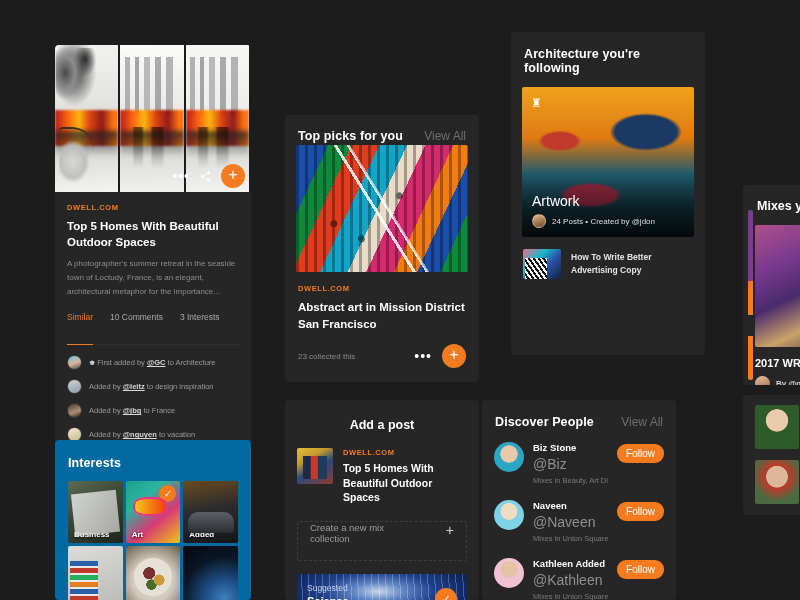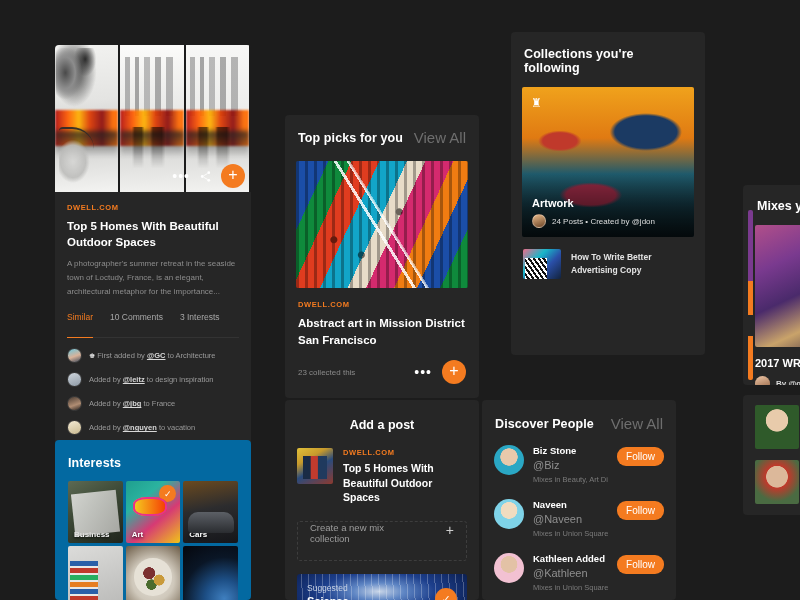--- a/index.html
+++ b/index.html
@@ -8,21 +8,21 @@
     background: #1c1c1c;
     font-family: "Liberation Sans", sans-serif;
     overflow: hidden;
   }
   .stage { position: relative; width: 800px; height: 600px; }
 
   
   .card { background: #262626; border-radius: 4px; overflow: hidden; }
 
   .panel-title { color: #ffffff; font-size: 12.5px; font-weight: bold; letter-spacing: .1px; }
-  .view-all { color: #6e6e6e; font-size: 15px; }
+  .view-all { color: #6e6e6e; font-size: 12px; }
 
   
   #hero-card { position: absolute; left: 55px; top: 45px; width: 196px; }
   .hero-img { position: relative; height: 147px; display: flex; }
   .hero-pane { flex: 1; position: relative; overflow: hidden; border-right: 2px solid #1c1c1c; }
   .hero-pane:last-child { border-right: none; }
   .p1 { background:
       radial-gradient(ellipse 60% 40% at 30% 18%, #2e2e2e 0%, rgba(46,46,46,0) 60%),
       linear-gradient(176deg, #f2f2f0 0%, #e4e4e2 38%, #cfcfcd 62%, #f4f4f2 100%); }
   .p2 { background: linear-gradient(178deg,#fbfbfa 0%,#e9e9e7 45%,#d8d8d6 70%,#f1f1ef 100%); }
@@ -54,21 +54,21 @@
   .hero-actions { position:absolute; right:6px; bottom:4px; display:flex; align-items:center; gap:9px; }
   .dots-ic { color:#fff; font-size: 14px; letter-spacing:1px; line-height:10px; }
   .plus-fab { width:24px; height:24px; border-radius:50%; background:#f47b20;
     color:#fff; font-size:16px; display:flex; align-items:center; justify-content:center;
     line-height:0; padding-bottom:2px; }
   .hero-body { padding: 11px 12px 13px; }
   .src { color:#f47b20; font-size:7.5px; font-weight:bold; letter-spacing:.6px; }
   .hero-h { color:#fff; font-size:11.5px; font-weight:bold; line-height:1.4; margin-top:6px; }
   .hero-p { color:#8c8c8c; font-size:8px; line-height:1.75; margin-top:7px; }
   .tabs { display:flex; gap:17px; margin-top:13px; font-size:8.5px; }
-  .tab { color:#a8a8a8; padding-bottom:15px; }
+  .tab { color:#a8a8a8; padding-bottom:22px; }
   .tab.active { color:#f47b20; border-bottom:1.5px solid #f47b20; }
   .rule { height:1px; background:#333; margin-top:-1px; }
   .act-list { margin-top:10px; display:flex; flex-direction:column; gap:9px; }
   .act { display:flex; align-items:center; gap:7px; }
   .av { width:15px; height:15px; border-radius:50%; flex:none; border:1px solid #3a3a3a; }
   .av.a{background:linear-gradient(160deg,#6ec7dd,#d9b39a 55%,#3e4a5a);}
   .av.b{background:linear-gradient(160deg,#cfd6dd,#8e9aa6);}
   .av.c{background:linear-gradient(160deg,#f3ead4,#c9b98f);}
   .av.d{background:linear-gradient(160deg,#4a3c33,#b08d73 60%,#2a2320);}
   .act-t { color:#9a9a9a; font-size:7.5px; }
@@ -98,21 +98,21 @@
   .i-food:after{content:'';position:absolute;inset:20% 16%;border-radius:50%;
     background: radial-gradient(circle at 40% 40%, #7b3030 0 18%, rgba(0,0,0,0) 19%),
                 radial-gradient(circle at 66% 58%, #c99a3a 0 16%, rgba(0,0,0,0) 17%),
                 radial-gradient(circle at 46% 70%, #4a6b2e 0 15%, rgba(0,0,0,0) 16%), #e6e1d6;}
   .i-space{ background: radial-gradient(circle at 75% 85%, #3f7fbf 0%, #1d4f86 28%, #0a1626 62%, #05070d 100%); }
   .check-badge { position:absolute; right:4px; top:4px; width:17px; height:17px; border-radius:50%;
     background:#f47b20; color:#fff; font-size:9px; display:flex; align-items:center; justify-content:center; }
 
   
   #toppicks-card { position:absolute; left:285px; top:115px; width:194px; }
-  .tp-head { display:flex; justify-content:space-between; align-items:center; padding:14px 13px 15px; }
+  .tp-head { display:flex; justify-content:space-between; align-items:center; padding:14px 13px 2px; }
   .tp-img { height:127px; margin:0 11px; border-radius:2px; overflow:hidden; position:relative;
     background:
       linear-gradient(115deg, #1b4ea8 0 14%, #0f8a3c 14% 24%, #e03c1f 24% 36%, #12a5c8 36% 48%,
                       #e8dcc8 48% 56%, #d42a6e 56% 68%, #f07c12 68% 78%, #1b4ea8 78% 88%, #0f8a3c 88% 100%);}
   .tp-img:before{content:'';position:absolute;inset:0;
     background:
       repeating-linear-gradient(90deg, rgba(0,0,0,.55) 0 3px, rgba(0,0,0,0) 3px 9px),
       radial-gradient(circle at 22% 62%, #000 0 3px, rgba(0,0,0,0) 4px),
       radial-gradient(circle at 38% 74%, #000 0 3px, rgba(0,0,0,0) 4px),
       radial-gradient(circle at 60% 40%, #000 0 3px, rgba(0,0,0,0) 4px);
@@ -155,21 +155,21 @@
   .col-head { padding: 15px 13px 12px; }
   .col-img { position:relative; height:150px; margin: 0 11px; border-radius:2px; overflow:hidden;
     background: linear-gradient(180deg,#f0a21c 0%,#e07a12 34%, #1f5a6b 58%, #13343f 80%, #0d2128 100%); }
   .col-img:before{content:'';position:absolute;inset:0;
     background: radial-gradient(ellipse 30% 18% at 72% 30%, #1b3a63 0 60%, rgba(0,0,0,0) 70%),
                 radial-gradient(ellipse 18% 10% at 22% 36%, #c0392b 0 55%, rgba(0,0,0,0) 70%),
                 radial-gradient(ellipse 26% 12% at 40% 72%, #8e2740 0 55%, rgba(0,0,0,0) 70%);}
   .col-img:after{content:'';position:absolute;inset:0;background:linear-gradient(0deg, rgba(0,0,0,.72) 0%, rgba(0,0,0,0) 42%);}
   .col-trophy { position:absolute; left:9px; top:9px; color:#fff; font-size:12px; z-index:2; }
   .col-ov { position:absolute; left:10px; bottom:9px; z-index:2; }
-  .col-name { color:#fff; font-size:11px; font-weight:bold; }
+  .col-name { color:#fff; font-size:14px; font-weight:normal; }
   .col-meta { display:flex; align-items:center; gap:6px; margin-top:5px; }
   .col-meta span { color:#ddd; font-size:8px; }
   .col-av { width:14px; height:14px; border-radius:50%; background:linear-gradient(160deg,#e8b98a,#6b4526); border:1px solid rgba(255,255,255,.3);}
   .col-list { padding: 12px 12px 0; display:flex; flex-direction:column; gap:10px; }
   .col-item { display:flex; gap:10px; align-items:center; }
   .col-thumb { width:38px; height:30px; flex:none; border-radius:2px; }
   .ct1 { background: linear-gradient(140deg,#f2b01e 0%,#e86b2a 30%,#7b2f8e 58%,#2a3f7a 80%,#16263f 100%); }
   .ct2 { background: linear-gradient(135deg,#f06c8a 0%,#19b7c9 35%,#2a4fa8 62%,#12233d 100%); position:relative; overflow:hidden;}
   .ct2:after{content:'';position:absolute;left:4%;bottom:0;width:60%;height:70%;
     background: repeating-linear-gradient(55deg,#fff 0 2px,#111 2px 4px);}
@@ -179,21 +179,21 @@
   #discover-card { position:absolute; left:482px; top:400px; width:194px; height:200px; }
   .dp-head { display:flex; justify-content:space-between; align-items:center; padding:15px 13px 13px; }
   .dp-list { padding: 0 12px; display:flex; flex-direction:column; gap:15px;justify-content:center; }
   .dp-row { display:flex; align-items:flex-start; gap:9px; }
   .dp-av { width:30px; height:30px; border-radius:50%; flex:none; }
   .dp-av.p1 { background: radial-gradient(circle at 50% 40%, #e8c9ab 0 36%, #2aa7c4 38%); }
   .dp-av.p2 { background: radial-gradient(circle at 50% 38%, #f0dcc0 0 34%, #7fd3e8 36%); }
   .dp-av.p3 { background: radial-gradient(circle at 50% 38%, #e3c2a6 0 34%, #f2c1d2 36%); }
   .dp-info { flex:1; min-width:0; }
   .dp-name { color:#fff; font-size:9.5px; font-weight:bold; }
-  .dp-handle { color:#8f8f8f; font-size:11px; margin-top:3px; }
+  .dp-handle { color:#8f8f8f; font-size:14px; margin-top:3px; }
   .dp-mix { color:#7a7a7a; font-size:7.5px; margin-top:4px; white-space:nowrap; overflow:hidden; }
   .follow-btn { background:#f47b20; color:#fff; font-size:10px; padding:4px 9px; border-radius:9px;
     border:none; font-family:Liberation Sans, sans-serif; flex:none; margin-top:2px; }
 
   
   #mixes-card { position:absolute; left:743px; top:185px; width:120px; height:200px; }
   .mx-head { padding: 14px 0 12px 14px; color:#fff; font-size:12.5px; font-weight:bold; white-space:nowrap; }
   .mx-img { height:122px; margin-left:12px; border-radius:2px;
     background: linear-gradient(155deg,#b14f8a 0%,#7a3a8f 28%,#4a2a6b 52%,#c9a36a 74%,#2a1a3a 100%); }
   .mx-h { color:#fff; font-size:11px; font-weight:bold; margin:10px 0 0 12px; white-space:nowrap; }
@@ -291,21 +291,21 @@
     </div>
     <div class="int-grid">
       <div class="int-cell i-business">
         <div class="int-label">Business</div>
       </div>
       <div class="int-cell i-art">
         <div class="check-badge">✓</div>
         <div class="int-label">Art</div>
       </div>
       <div class="int-cell i-cars">
-        <div class="int-label">Cars</div>
+        <div class="int-label">Added</div>
       </div>
       <div class="int-cell i-books"></div>
       <div class="int-cell i-food"></div>
       <div class="int-cell i-space"></div>
     </div>
   </div>
 
   <div class="card" id="toppicks-card">
     <div class="tp-head">
       <div class="panel-title">Top picks for you</div>
@@ -342,21 +342,21 @@
       <div class="ap-sugg-txt">
         <div class="s1">Suggested</div>
         <div class="s2">Science</div>
       </div>
       <div class="ap-check">✓</div>
     </div>
   </div>
 
   <div class="card" id="collections-card">
     <div class="col-head">
-      <div class="panel-title">Collections you're following</div>
+      <div class="panel-title">Architecture you're following</div>
     </div>
     <div class="col-img">
       <div class="col-trophy">♜</div>
       <div class="col-ov">
         <div class="col-name">Artwork</div>
         <div class="col-meta">
           <div class="col-av"></div>
           <span>24 Posts • Created by @jdon</span>
         </div>
       </div>

